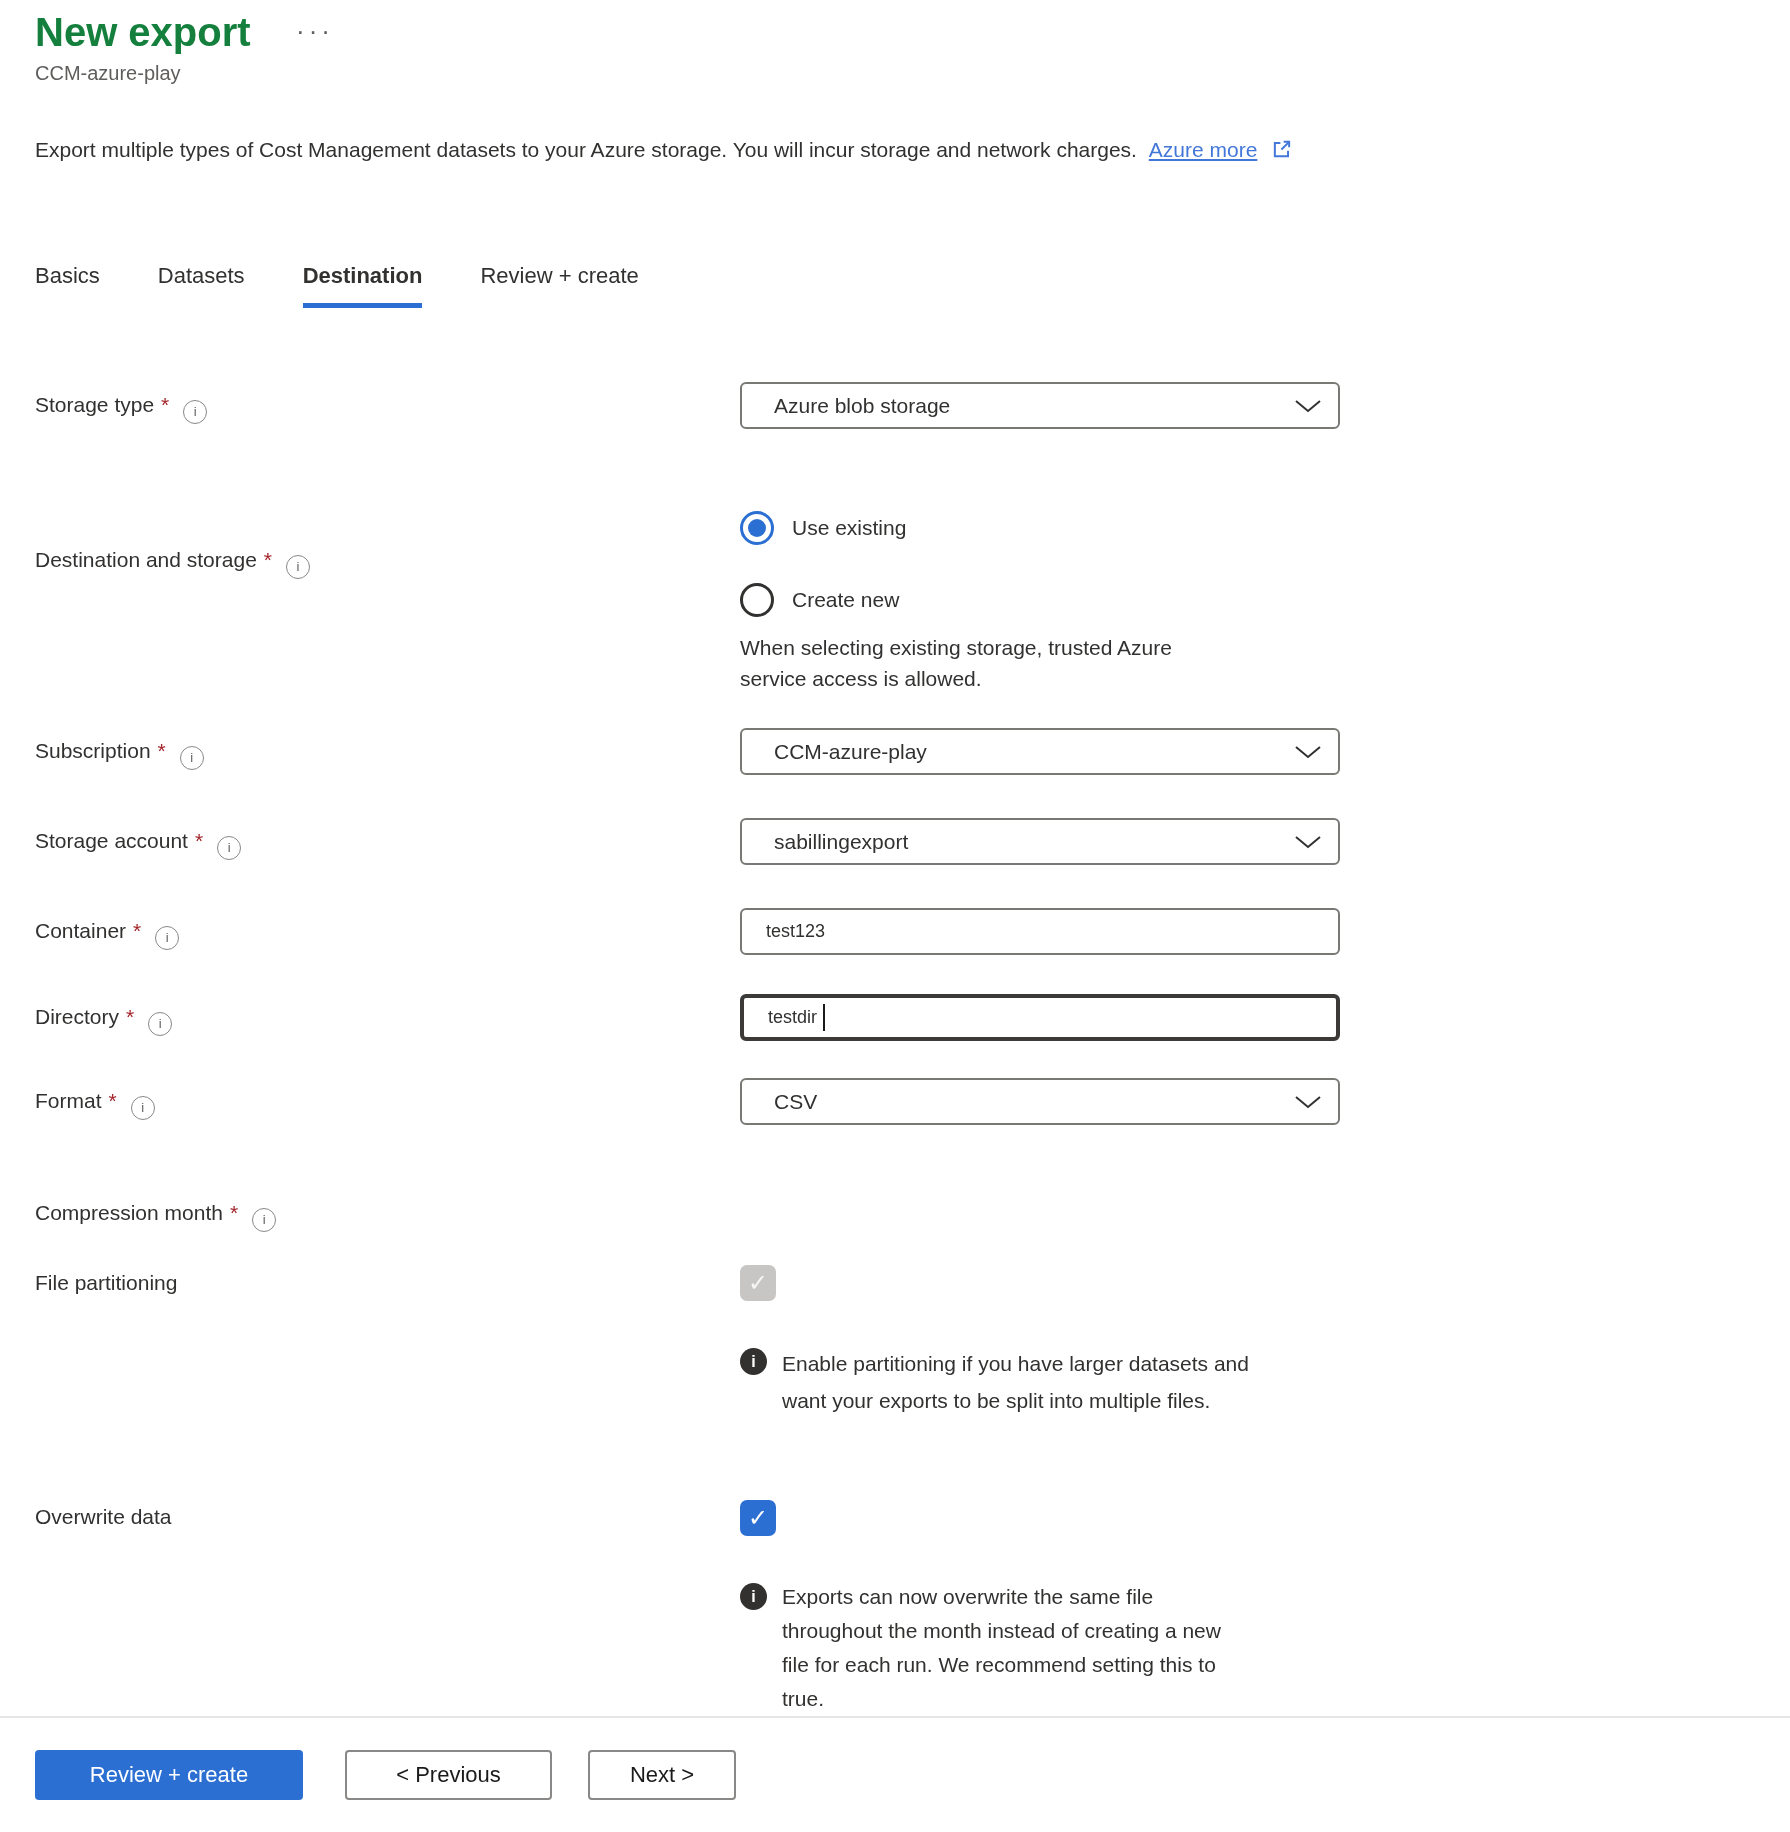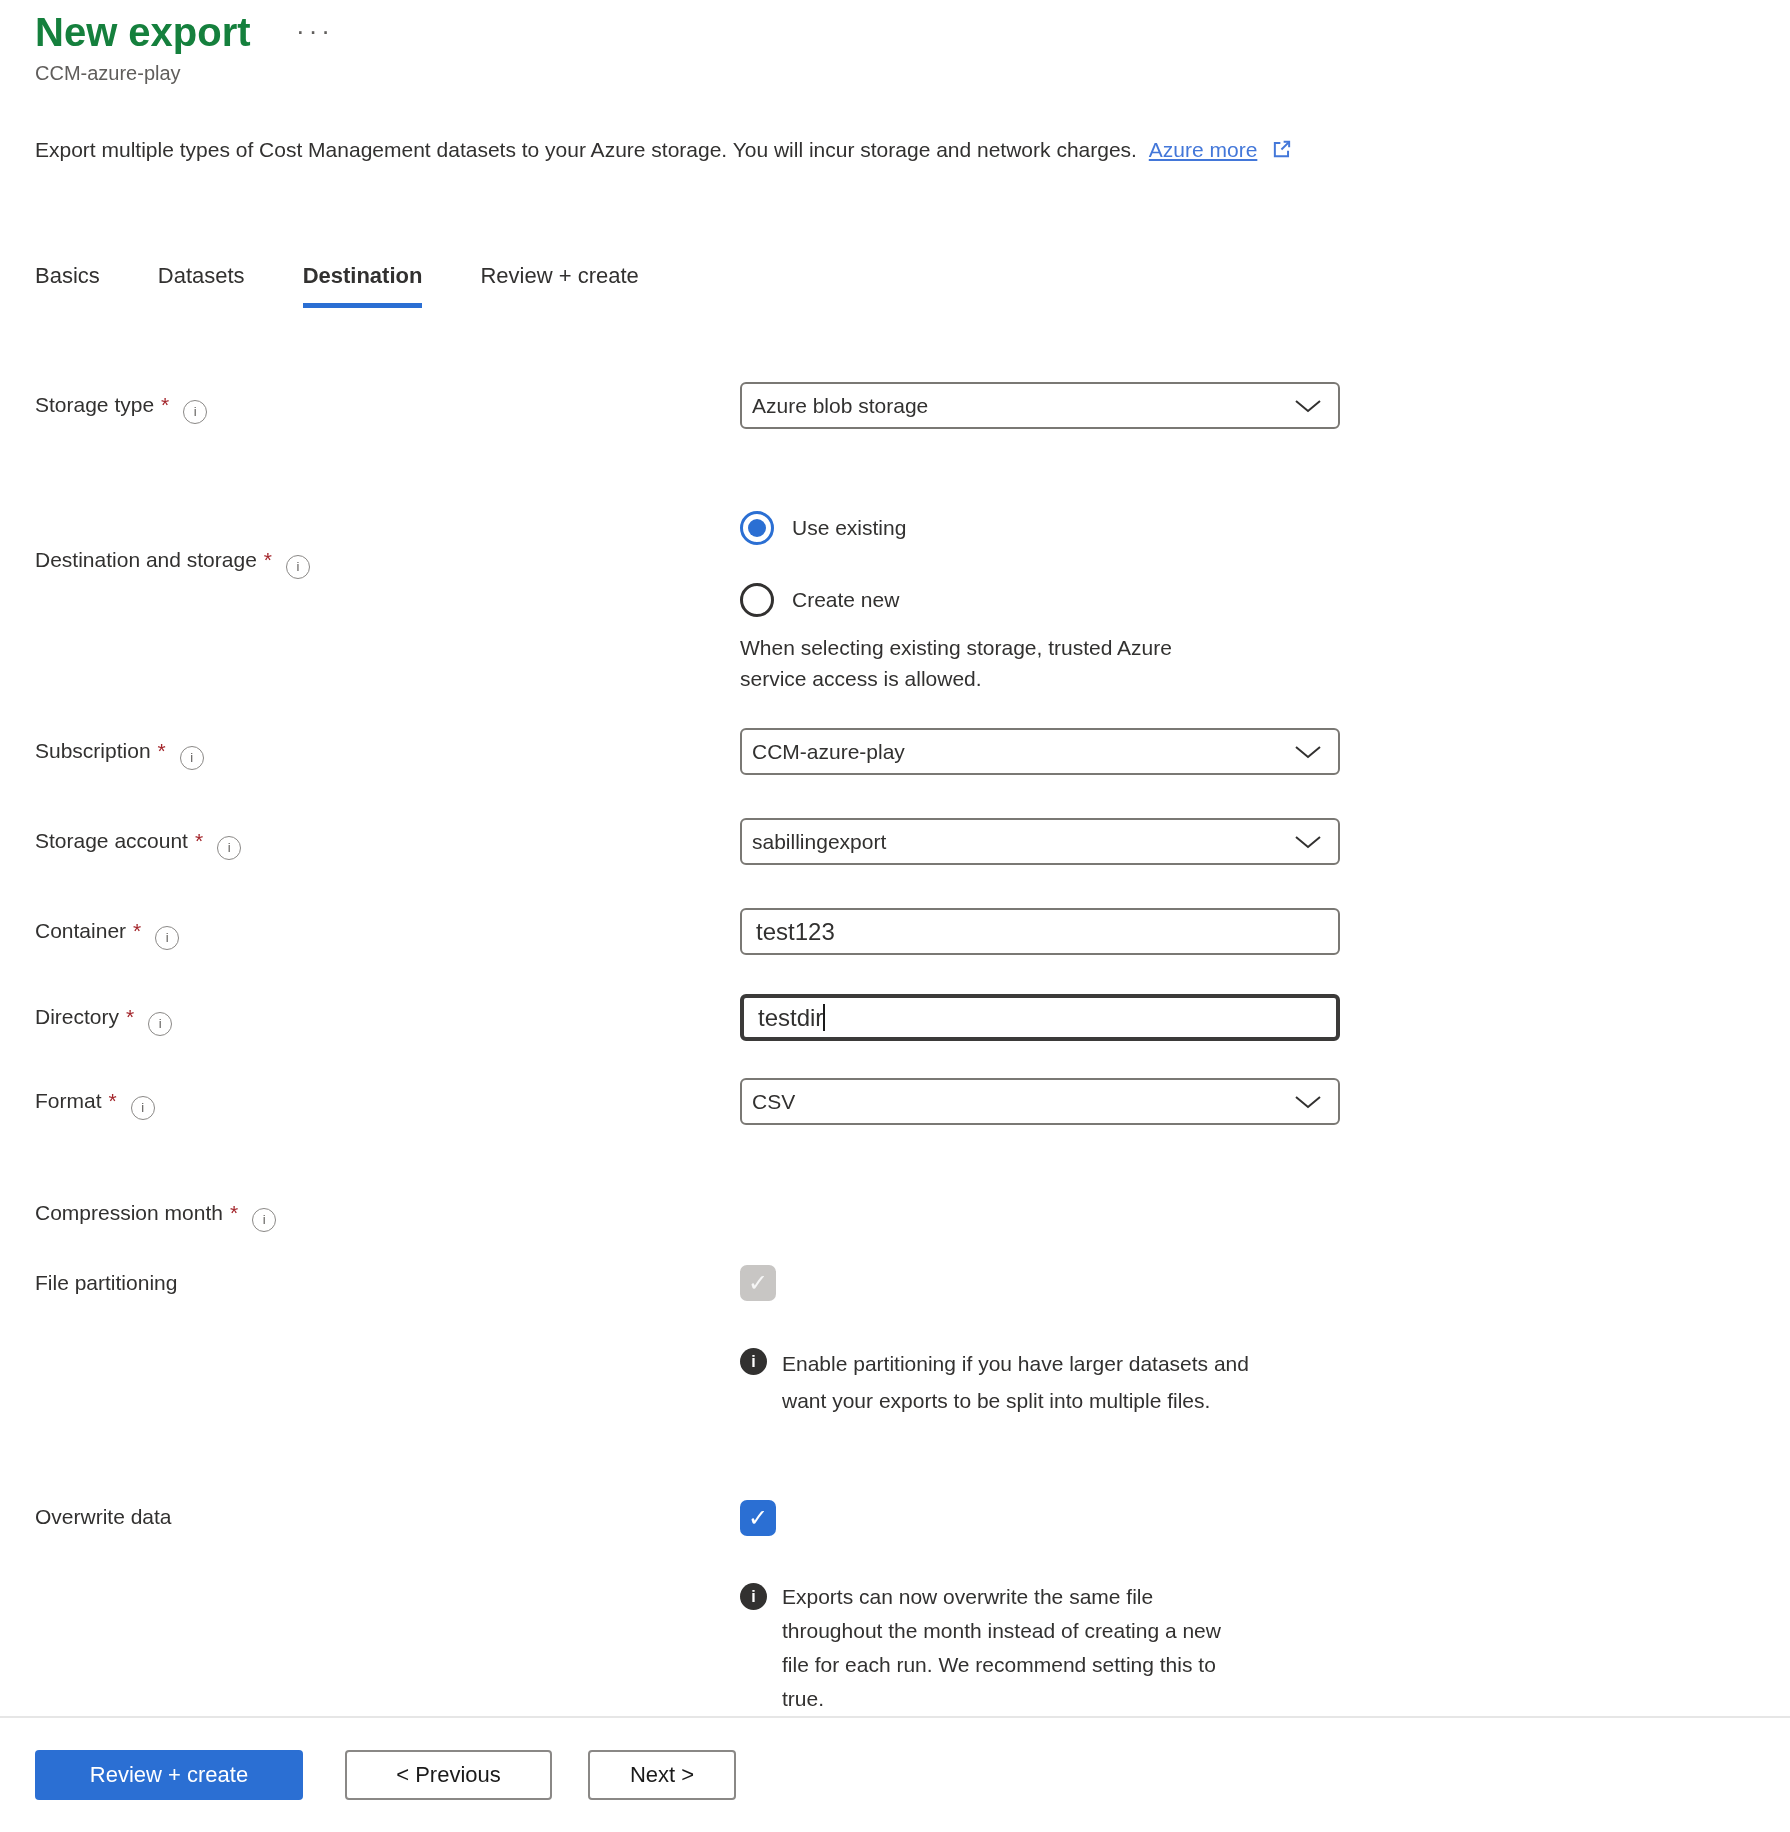--- a/index.html
+++ b/index.html
@@ -20,25 +20,25 @@
   .tab{padding-bottom:14px;color:#323130;cursor:pointer;}
   .tab.active{font-weight:bold;border-bottom:5px solid #2b6fd3;}
   
   .flabel{position:absolute;left:35px;font-size:21px;line-height:30px;color:#323130;white-space:nowrap;}
   .req{color:#a4262c;margin-left:7px;}
   .info-o{display:inline-flex;align-items:center;justify-content:center;
     width:22px;height:22px;border:1px solid #8a8886;border-radius:50%;
     color:#605e5c;font-size:13px;margin-left:14px;vertical-align:-4px;cursor:pointer;}
   .ctrl{position:absolute;left:740px;width:600px;}
   .dd{height:47px;border:2px solid #7a7874;border-radius:6px;background:#fff;
-    display:flex;align-items:center;padding:0 52px 0 10px;font-size:21px;color:#323130;
+    display:flex;align-items:center;padding:0 52px 0 32px;font-size:21px;color:#323130;
     box-sizing:border-box;position:relative;cursor:pointer;width:600px;}
   .dd svg{position:absolute;right:15px;top:50%;transform:translateY(-50%);}
   .txt{width:600px;height:47px;border:2px solid #7a7874;border-radius:6px;
-    font-size:24px;padding:0 14px;box-sizing:border-box;color:#323130;background:#fff;
+    font-size:18px;padding:0 24px;box-sizing:border-box;color:#323130;background:#fff;
     font-family:"Liberation Sans", sans-serif;}
   .txt.focused{border:4px solid #3b3a39;}
   .caret{position:absolute;left:83px;top:10px;width:2px;height:27px;background:#1a1a1a;}
   
   .radio-row{position:absolute;left:740px;display:flex;align-items:center;gap:18px;cursor:pointer;}
   .radio{width:34px;height:34px;border-radius:50%;box-sizing:border-box;background:#fff;
     display:flex;align-items:center;justify-content:center;}
   .radio.off{border:3px solid #323130;}
   .radio.on{border:3px solid #2b6fd3;}
   .radio.on .dot{width:18px;height:18px;border-radius:50%;background:#2b6fd3;}

